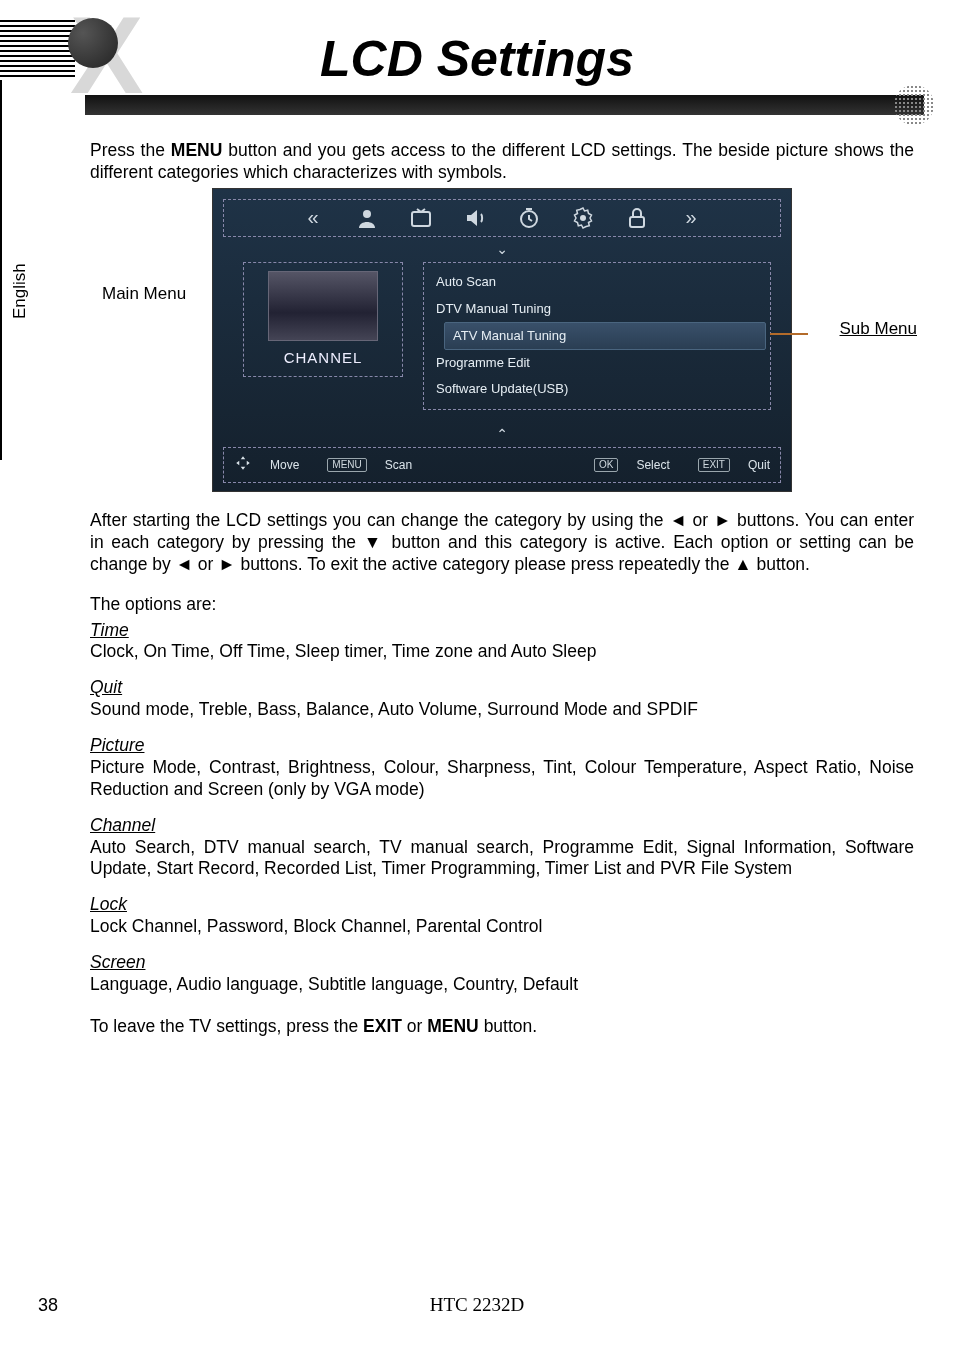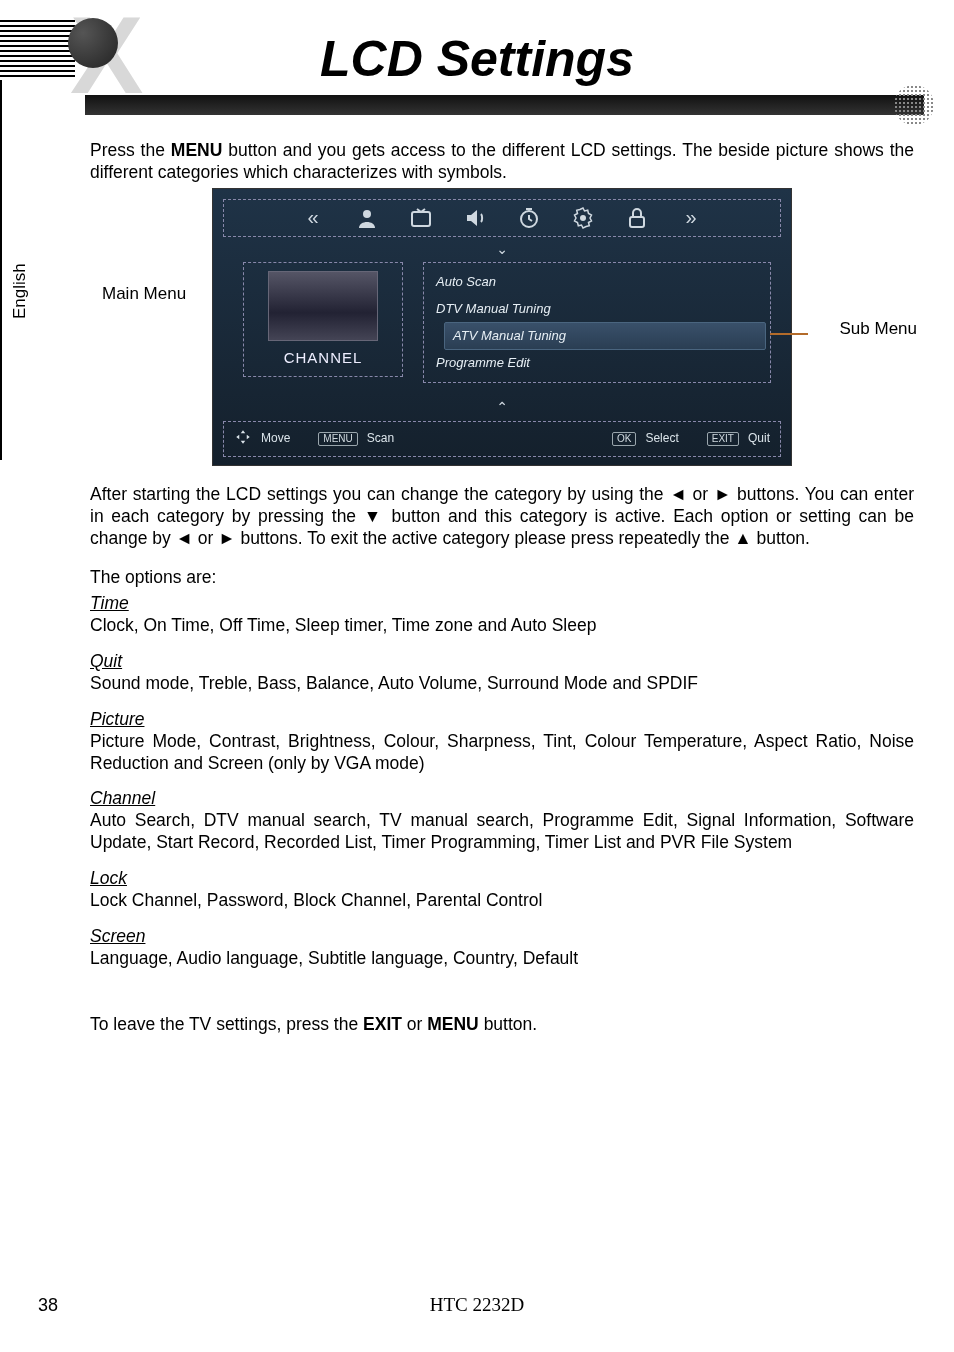--- a/index.html
+++ b/index.html
@@ -176,46 +176,47 @@
   .osd-footer {
     border: 1px dashed #88a;
     margin: 4px 10px 8px 10px;
     padding: 6px 10px;
     display: flex;
     align-items: center;
     gap: 28px;
     font-size: 12px;
     color: #dbe4ea;
   }
-  .osd-footer .grp { display:flex; align-items:center; gap:9px; }
+  .osd-footer .grp { display:flex; align-items:center; gap:18px; }
   .osd-footer .keycap {
     border:1px solid #9aa6ad; border-radius:2px; padding:0 4px; font-size:10px; color:#cfd8de;
   }
   .osd-footer .arrows svg { width:18px; height:18px; }
 
   
-  .osd-right { position: relative; font-style: italic; }
+  .osd-right { position: relative; }
   .osd-right::after{
     content:"";
     position:absolute; right:-38px; top:70px; width:38px; border-top:2px solid #b36b2a;
   }
 
   .main-label {
     position: absolute;
     left: -10px;
     top: 95px;
     font-size: 17px;
     color:#000;
   }
   .sub-label {
     position: absolute;
     right: -25px;
     top: 130px;
     font-size: 17px;
     color:#000;
+    text-decoration:underline;
   }
 
   .after-osd { margin-top: 4px; text-align: justify; }
   .options-intro { margin-top: 18px; }
 
   .opt-head { text-decoration: underline; font-style: italic; }
   .opt-block { margin-top: 14px; }
 
   .footer-model {
     position: absolute;
@@ -304,20 +305,21 @@
       <div class="osd-body">
         <div class="osd-left">
           <div class="thumb"></div>
           <div class="lbl">CHANNEL</div>
         </div>
         <div class="osd-right">
           <div class="item">Auto Scan</div>
           <div class="item">DTV Manual Tuning</div>
           <div class="item sel">ATV Manual Tuning</div>
           <div class="item">Programme Edit</div>
+          <div class="item">Software Update(USB)</div>
         </div>
       </div>
 
       <div class="osd-arrowup">⌃</div>
 
       <div class="osd-footer">
         <div class="grp">
           <span class="arrows">
             <svg viewBox="0 0 24 24" fill="currentColor">
                 <path d="M12 3l3 4h-6zM12 21l-3-4h6zM3 12l4-3v6zM21 12l-4 3v-6z"></path>
@@ -368,20 +370,20 @@
   <div class="opt-block">
     <div class="opt-head">Lock</div>
     <div>Lock Channel, Password, Block Channel, Parental Control</div>
   </div>
 
   <div class="opt-block">
     <div class="opt-head">Screen</div>
     <div>Language, Audio language, Subtitle language, Country, Default</div>
   </div>
 
-  <p style="margin-top:44px;">
+  <p style="margin-top:20px;">
     <span>To leave the TV settings, press the </span><b>EXIT</b><span> or </span><b>MENU</b><span> button.</span>
   </p>
 
 </div>
 
 <div class="page-num">38</div>
 <div class="footer-model">HTC 2232D</div>
 
 </body></html>

